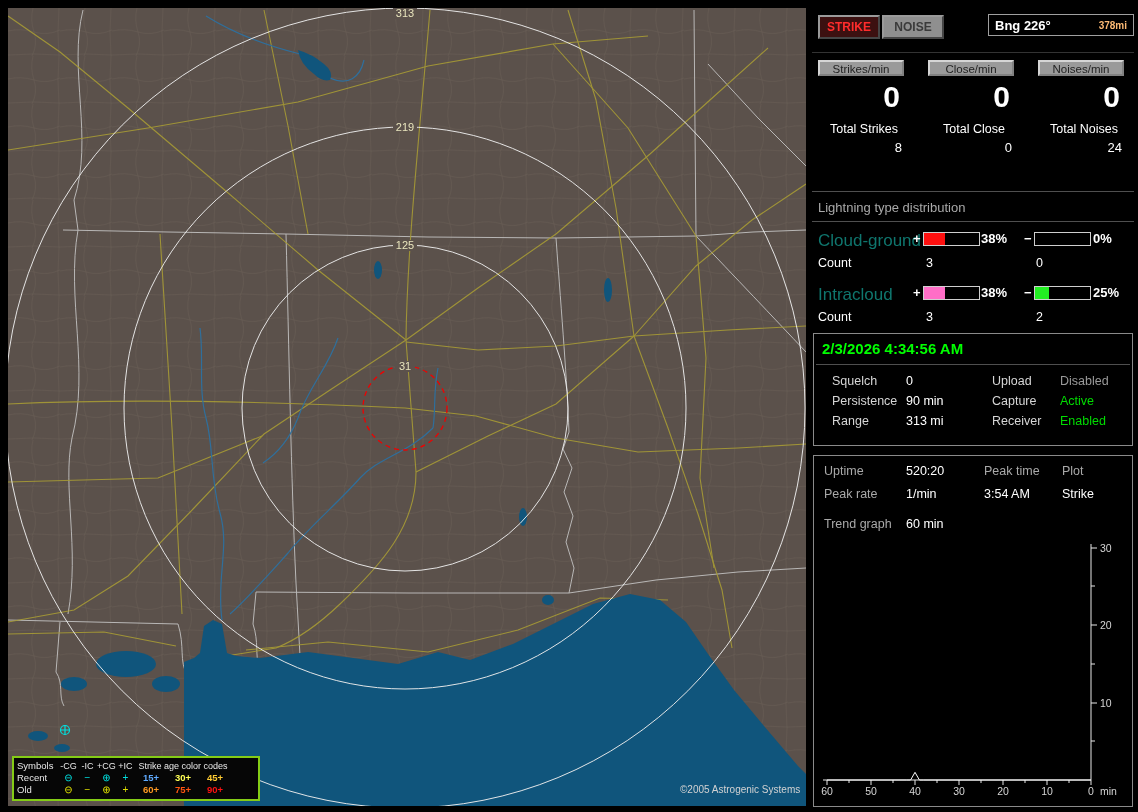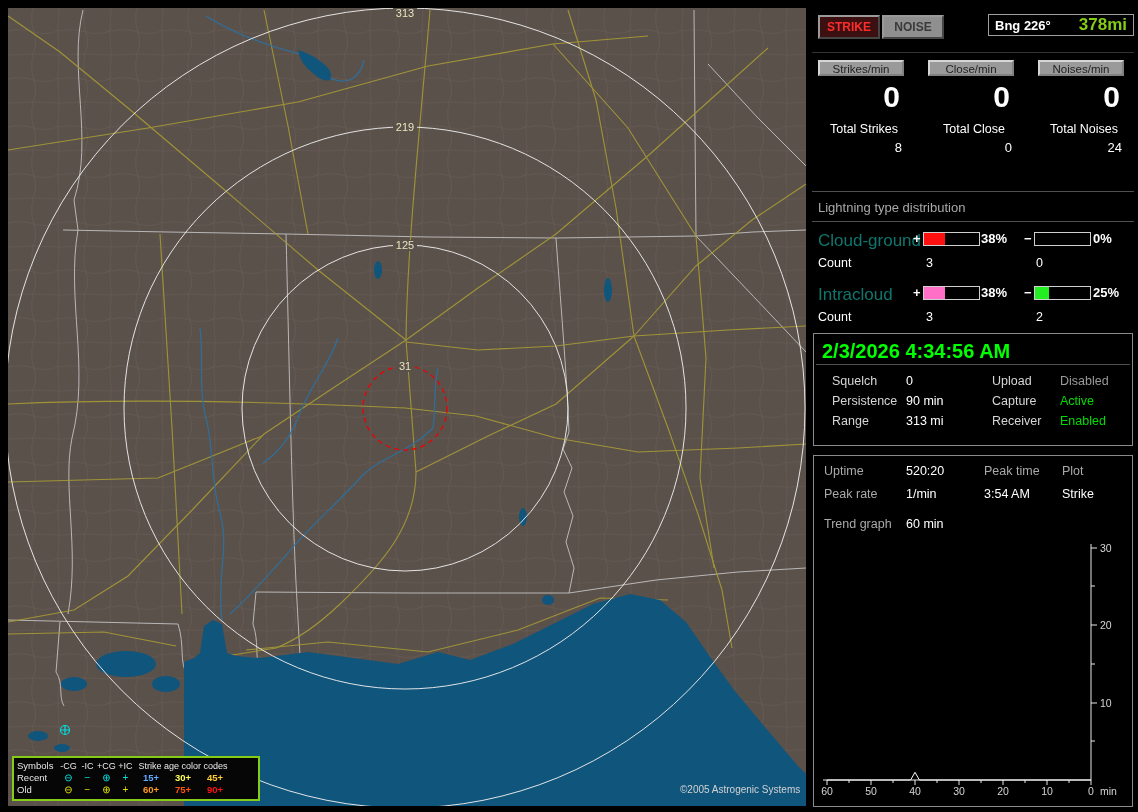--- a/index.html
+++ b/index.html
@@ -34,21 +34,21 @@
   .sign{font-weight:bold;font-size:13px;color:#fff;}
   .bar{width:55px;height:12px;border:1px solid #cfcfcf;background:#000;}
   .bar>div{height:100%;width:0;}
   .pct{font-weight:bold;font-size:13px;color:#fff;}
   .cnt{font-size:12.5px;color:#fff;}
   .gbox{border:1px solid #8a8a8a;left:3px;width:320px;box-sizing:border-box;background:#000;}
   .st-label{color:#d6d6d6;margin-left:8px;}
   .st-value{color:#fff;}
   .gray{color:#a9a9a9;}
   .white{color:#fff;}
-  #clock{color:#00ff00;font-weight:bold;font-size:20px;}
+  #clock{color:#00ff00;font-weight:bold;font-size:15px;}
   text{font-family:"Liberation Sans",sans-serif;}
 </style>
 </head>
 <body>
 
 <div id="map-wrap" class="abs">
   <svg width="798" height="798" viewBox="0 0 798 798">
     <defs>
       <pattern id="cnty" width="52" height="48" patternUnits="userSpaceOnUse">
         <path d="M0 23 Q13 20 26 24 T52 22 M25 0 Q22 12 26 24 T24 48 M0 47 Q26 45 52 47 M51 0 Q49 24 51 48" stroke="#6c6157" stroke-width="0.8" fill="none" opacity="0.55"></path>
@@ -188,21 +188,21 @@
 
   <div id="map-copyright" class="abs">©2005 Astrogenic Systems</div>
 </div>
 
 <div id="sidebar" class="abs">
 
   <div id="strike-btn" class="abs btn3d">STRIKE</div>
   <div id="noise-btn" class="abs btn3d">NOISE</div>
   <div id="bng-panel" class="abs">
     <span style="font-weight:bold;font-size:13px;">Bng 226°</span>
-    <span style="font-weight: bold; font-size: 17px; color: #84cc16;">378mi</span>
+    <span style="font-weight: bold; font-size: 10px; color: #fdba74;">378mi</span>
   </div>
 
   <div class="abs hair" style="top:52px;border-top-color:#333;"></div>
 
   <div class="abs rate-col" style="left:6px;">
     <div class="rate-btn">Strikes/min</div>
     <div class="rate-zero">0</div>
     <div class="tot-label">Total Strikes</div>
     <div class="tot-value">8</div>
   </div>

